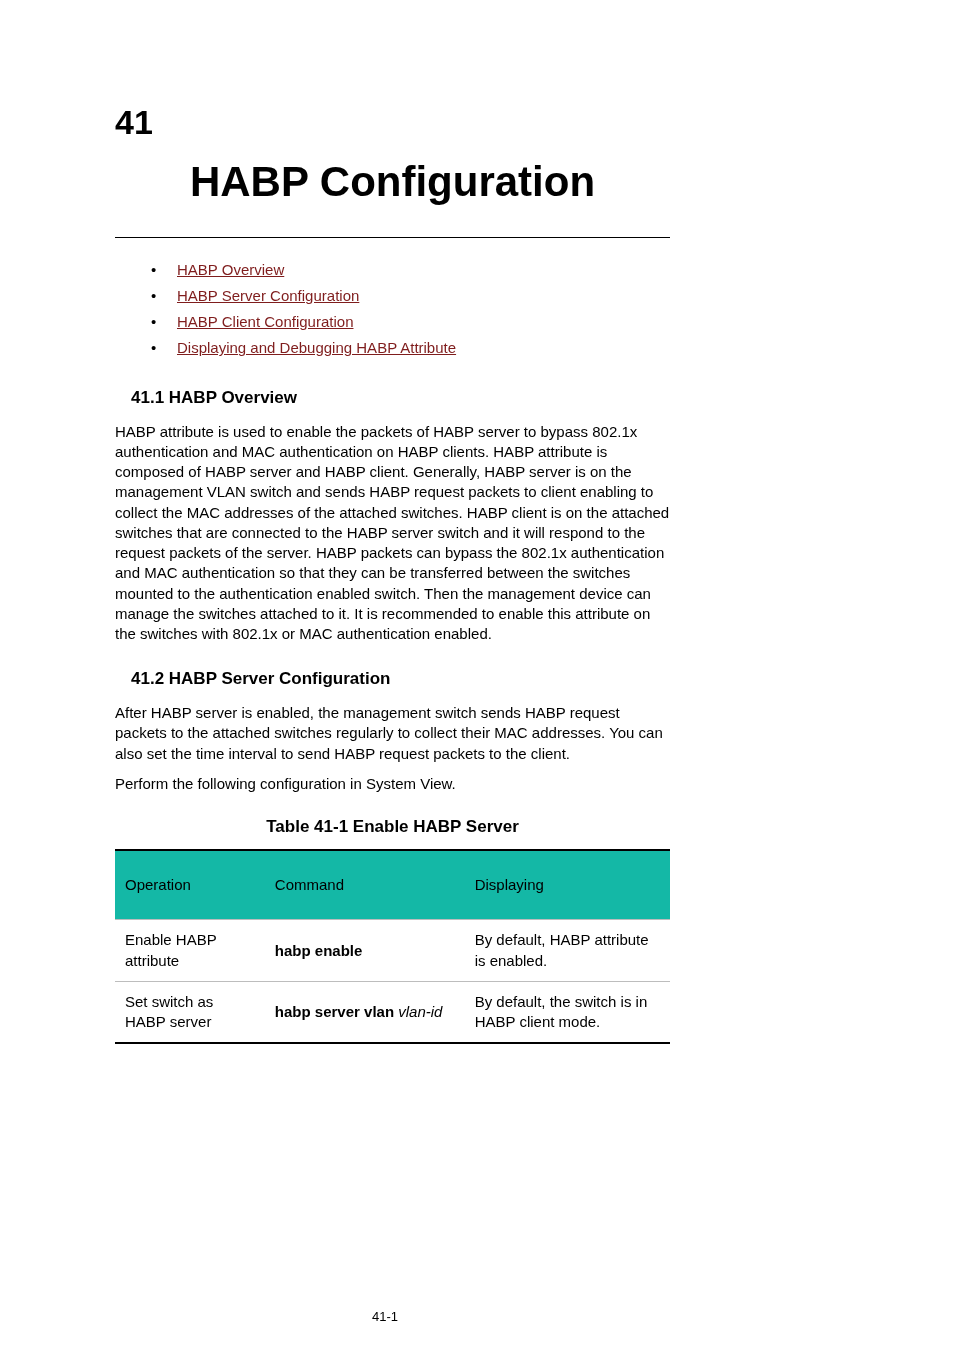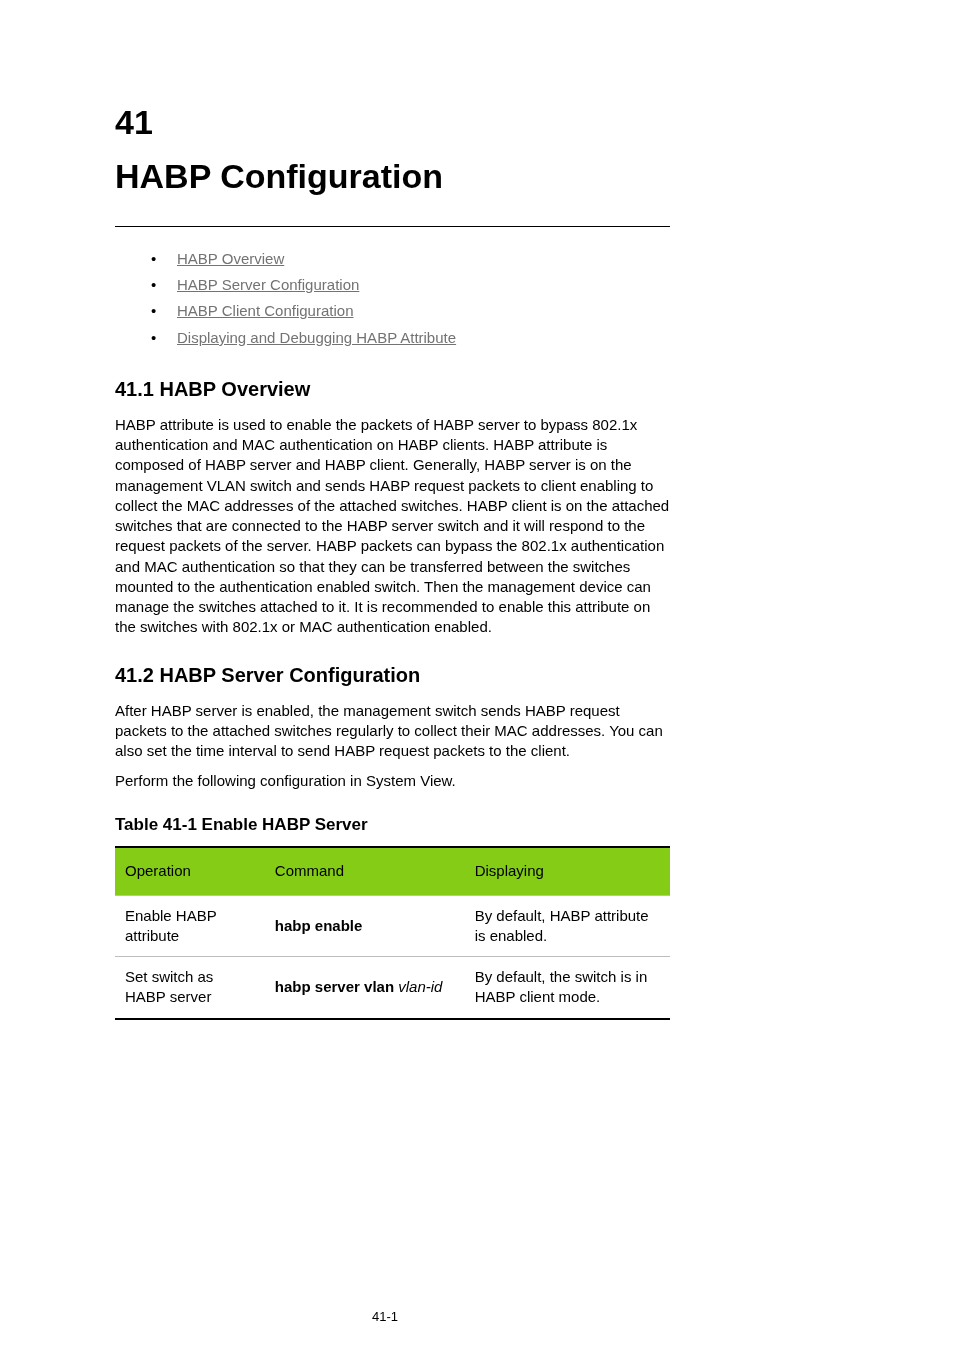--- a/index.html
+++ b/index.html
@@ -20,23 +20,24 @@
     width: 770px;
     height: 1350px;
     padding: 100px 100px 80px 115px;
   }
   .chapter-num {
     font-size: 34px;
     font-weight: bold;
     margin-bottom: 8px;
   }
   .chapter-title {
-    font-size: 34px;
+    font-size: 42px;
     font-weight: bold;
     margin-bottom: 26px;
+    text-align: center;
   }
   .rule {
     border: none;
     border-top: 1px solid #000;
     margin: 0 0 22px 0;
   }
   .toc {
     margin: 0 0 28px 36px;
     padding: 0;
     list-style: none;
@@ -47,50 +48,51 @@
     margin-bottom: 6px;
   }
   .toc li::before {
     content: "•";
     position: absolute;
     left: 0;
     top: 0;
     font-size: 15px;
   }
   .toc a {
-    color: #737373;
+    color: #7f1d1d;
     text-decoration: underline;
   }
   h2.sect {
-    font-size: 20px;
+    font-size: 17px;
     font-weight: bold;
-    margin: 24px 0 12px 0;
+    margin: 24px 0 12px 16px;
   }
   h3.subsect {
     font-size: 17px;
     font-weight: bold;
     margin: 22px 0 10px 0;
   }
   p.body {
     margin: 0 0 10px 0;
   }
   .tbl-title {
     margin: 14px 0 6px 0;
+    text-align: center;
   }
   table.tasks {
     width: 100%;
     border-collapse: collapse;
     margin-bottom: 8px;
   }
   table.tasks thead th {
-    background: #84cc16;
+    background: #14b8a6;
     border-top: 2px solid #000;
     text-align: left;
     font-weight: normal;
-    padding: 13px 10px;
+    padding: 24px 10px;
   }
   table.tasks td {
     border-top: 1px solid #bdbdbd;
     border-bottom: 1px solid #bdbdbd;
     padding: 10px 10px;
     vertical-align: middle;
   }
   table.tasks th:nth-child(1),
   table.tasks td:nth-child(1) { width: 27%; }
   table.tasks th:nth-child(2),

